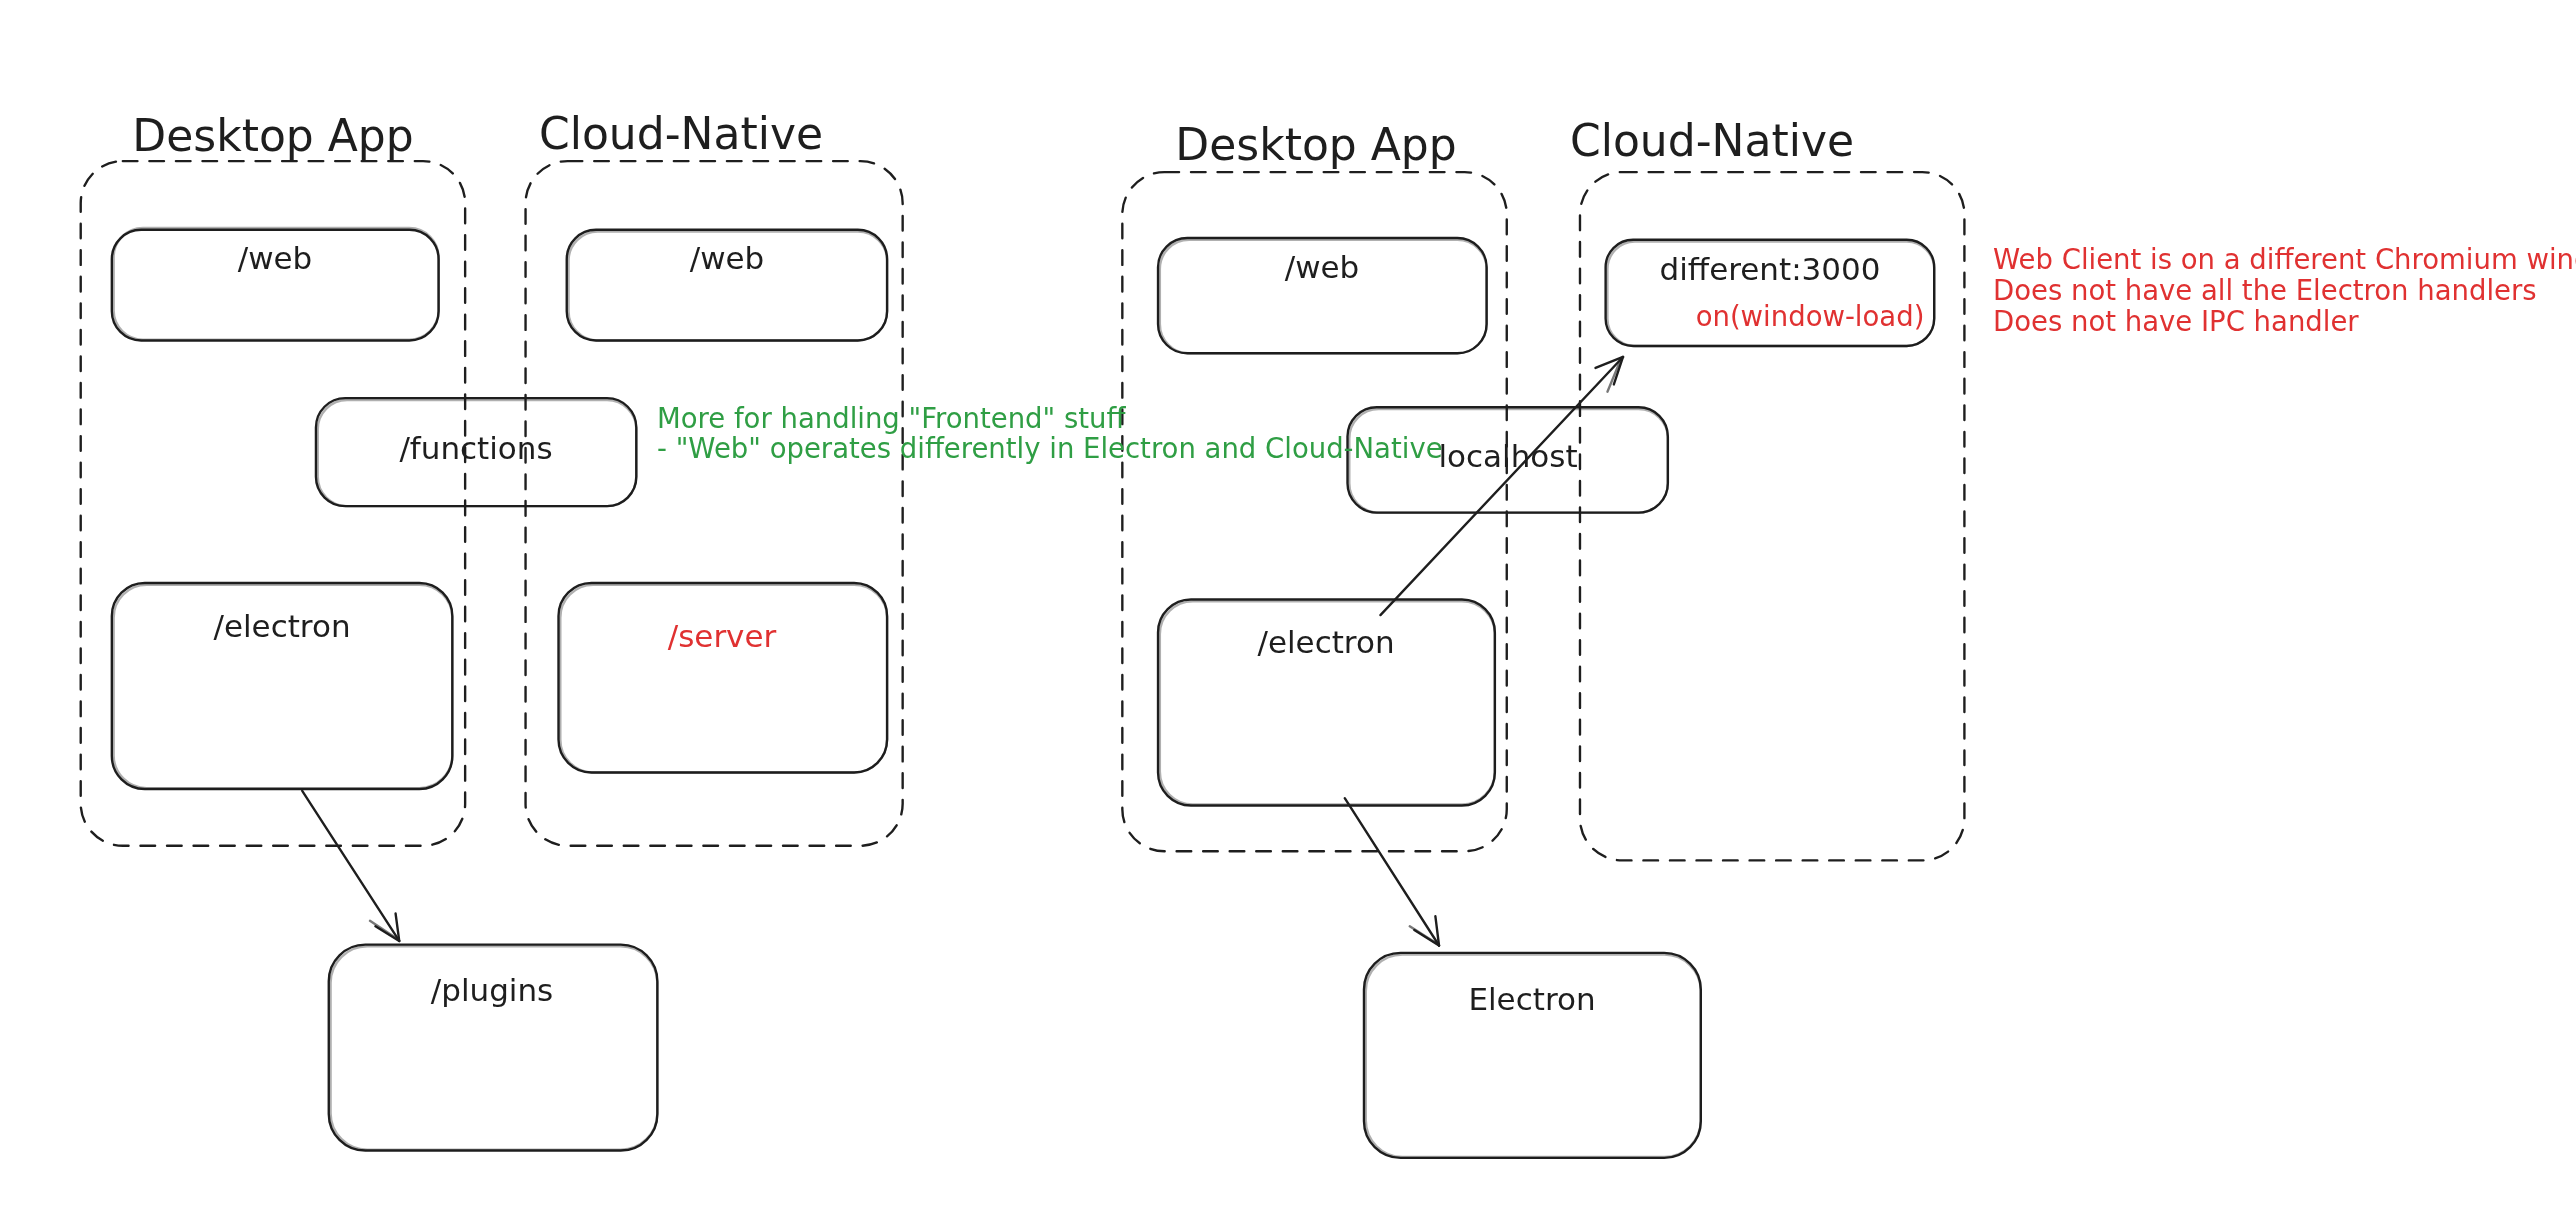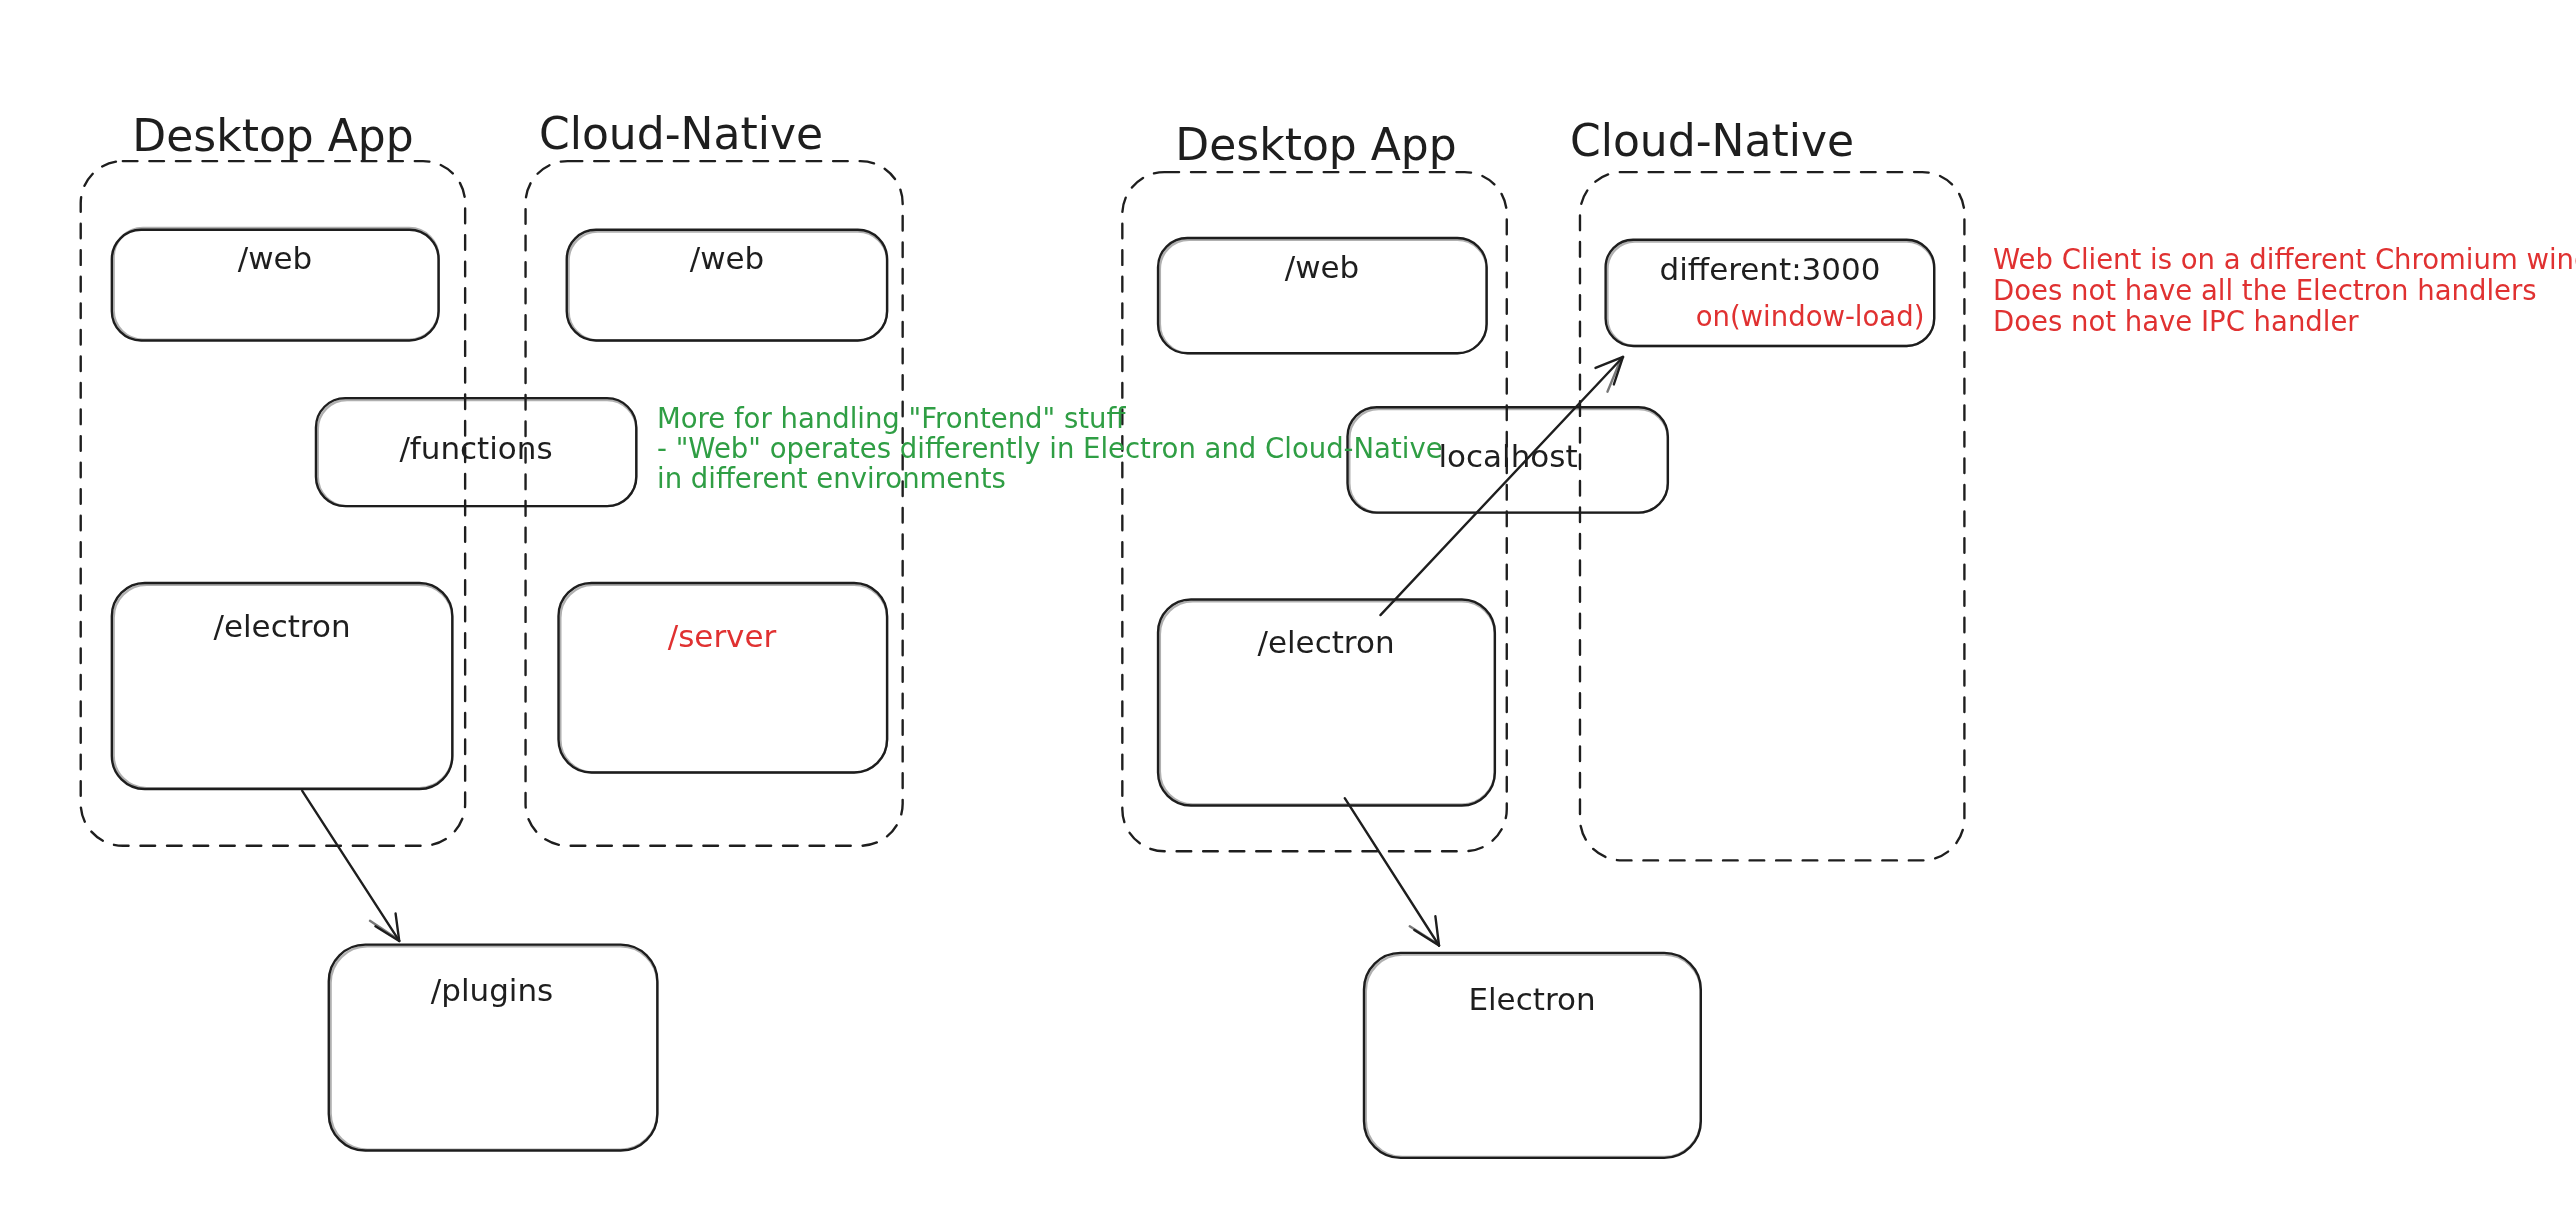--- a/index.html
+++ b/index.html
@@ -104,21 +104,20 @@
   <div class="lbl" style="left:1322px; top:249px;">/web</div>
   <div class="lbl" style="left:1770px; top:251px;">different:3000</div>
   <div class="lbl red-text" style="left:1810px; top:300px; font-size:27.5px;">on(window-load)</div>
   <div class="lbl" style="left:1508px; top:438px;">localhost</div>
   <div class="lbl" style="left:1326px; top:624px;">/electron</div>
   <div class="lbl" style="left:1532px; top:981px;">Electron</div>
 
   <div class="note green-text" style="left:657px; top:403px;">
     <div>More for handling "Frontend" stuff</div>
     <div>- "Web" operates differently in Electron and Cloud-Native</div>
-    <div>in different environments</div>
   </div>
 
   <div class="note red-text" style="left:1993px; top:244px; line-height:31px;">
     <div>Web Client is on a different Chromium window</div>
     <div>Does not have all the Electron handlers</div>
     <div>Does not have IPC handler</div>
   </div>
 
 </div>
 

